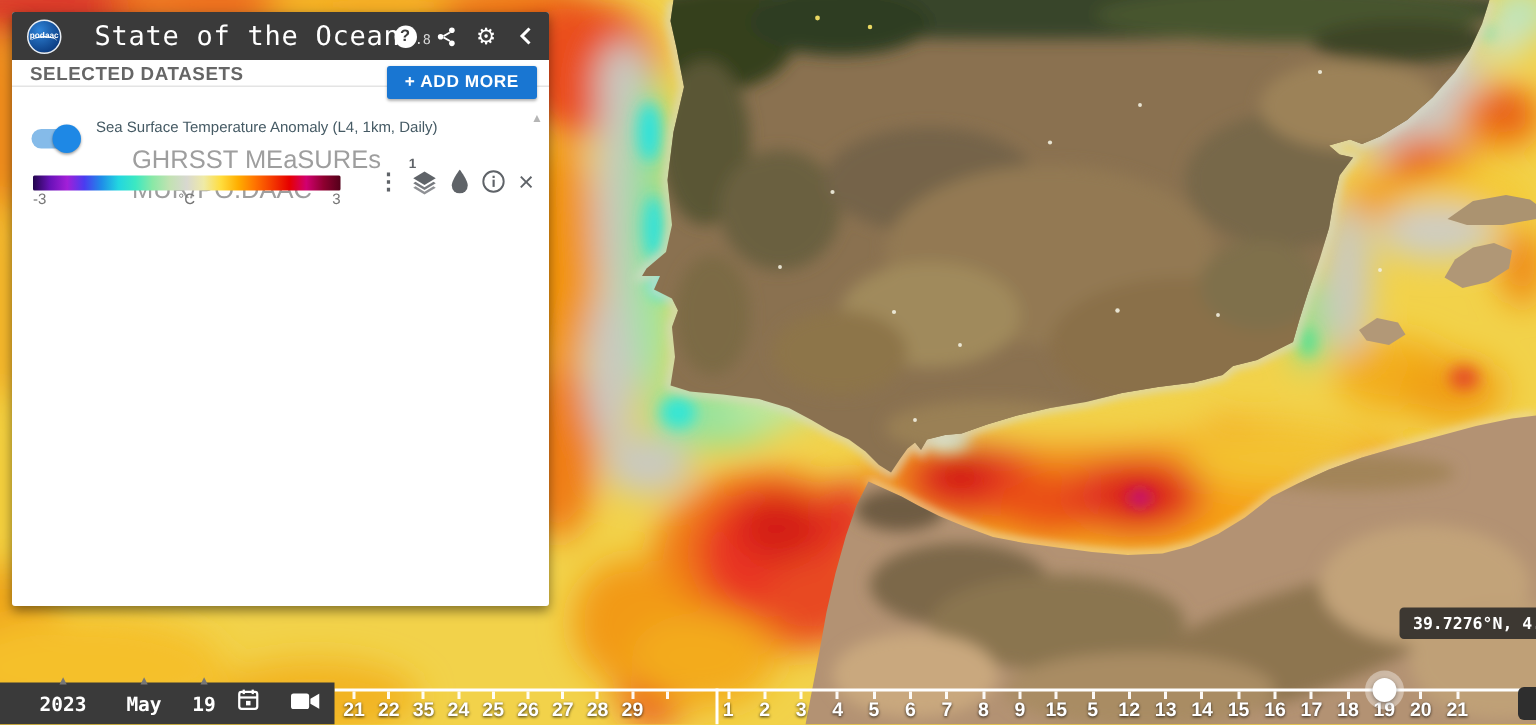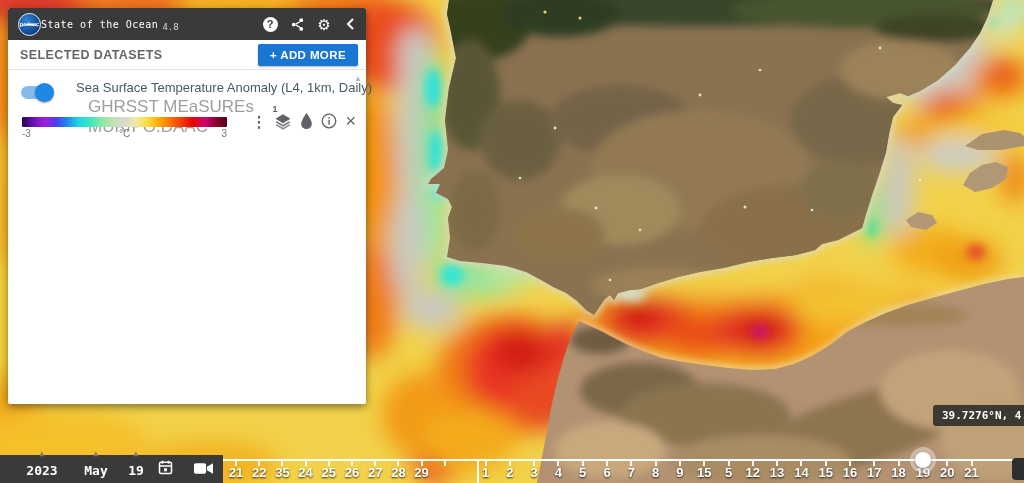--- a/index.html
+++ b/index.html
@@ -13,44 +13,44 @@
   .panel { position:absolute; left:8px; top:8px; width:358px; height:396px;
            background:#fff; z-index:20; box-shadow:0 3px 8px rgba(0,0,0,.45); border-radius:2px; }
   .app-header { position:absolute; left:0; top:0; width:100%; height:32px; background:#3a3a3a;
                 display:flex; align-items:center; border-radius:2px 2px 0 0; }
   .logo { width:23px; height:23px; border-radius:50%; margin-left:10px; flex:0 0 auto;
           background:radial-gradient(circle at 35% 30%, #2f84d8, #0d3f85 75%);
           border:1.5px solid #e8eef5; color:#fff; font-size:5.5px; font-weight:bold;
           display:flex; align-items:center; justify-content:center; position:relative; overflow:hidden; }
   .logo::after { content:""; position:absolute; left:2px; right:2px; bottom:4px; height:6px;
                  border-top:1.5px solid #fff; border-radius:50%; }
-  .app-title { color:#fff; font-family:"DejaVu Sans Mono", monospace; font-size:10px;
-               letter-spacing:.5px; margin-left:0; white-space:nowrap; }
+  .app-title { color:#fff; font-family:"DejaVu Sans Mono", monospace; font-size:18px;
+               letter-spacing:.5px; margin-left:22px; white-space:nowrap; }
   .app-version { color:#d8d8d8; font-family:"DejaVu Sans Mono", monospace; font-size:9px;
                  margin-left:4px; margin-top:6px; }
   .header-icons { position:absolute; right:6px; top:0; height:32px; display:flex; align-items:center; gap:9px; }
   .hicon { width:18px; height:18px; display:flex; align-items:center; justify-content:center; cursor:pointer; }
   .help-circle { width:15px; height:15px; border-radius:50%; background:#fff; color:#3a3a3a;
                  font-size:11px; font-weight:bold; display:flex; align-items:center; justify-content:center; }
   .gear-glyph { color:#fff; font-size:15px; line-height:1; }
 
-  .section-bar { position:absolute; left:0; top:32px; width:100%; height:30px; background:#fff;
+  .section-bar { position:absolute; left:0; top:32px; width:100%; height:18px; background:#fff;
                  border-bottom:1px solid #e4e4e4; display:flex; align-items:center; }
   .section-title { color:#666; font-size:12.5px; font-weight:bold; letter-spacing:.4px; margin-left:12px; }
   .add-more-btn { position:absolute; right:8px; top:4px; height:22px; background:#1976d2; color:#fff;
                   font-size:11.5px; font-weight:bold; letter-spacing:.4px; border:none; border-radius:2px;
                   padding:0 12px; cursor:pointer; box-shadow:0 1px 2px rgba(0,0,0,.3); }
   .scroll-up-arrow { position:absolute; right:4px; top:66px; color:#b5b5b5; font-size:8px; cursor:pointer; }
 
   .dataset-card { position:absolute; left:0; top:62px; width:100%; }
   .toggle { position:absolute; left:13px; top:16px; width:31px; height:13px; border-radius:7px;
             background:#85bbe9; cursor:pointer; }
   .toggle-thumb { position:absolute; right:-2px; top:-3px; width:19px; height:19px; border-radius:50%;
                   background:#1e88e5; box-shadow:0 1px 2px rgba(0,0,0,.4); }
-  .ds-title { position:absolute; left:56px; top:10px; width:296px; color:#455a64; font-size:13px;margin-left:12px; }
+  .ds-title { position:absolute; left:56px; top:10px; width:296px; color:#455a64; font-size:10px; }
   .ds-subtitle { position:absolute; left:56px; top:27px; color:#9e9e9e; font-size:17px;margin-left:24px; }
   .colorbar { position:absolute; left:14px; top:47px; width:205px; height:10px; border-radius:1px; }
   .cb-labels { position:absolute; left:14px; top:58px; width:205px; height:12px;
                color:#757575; font-size:10px; }
   .cb-min { position:absolute; left:0; } .cb-unit { position:absolute; left:50%; transform:translateX(-50%); }
   .cb-max { position:absolute; right:0; }
   .card-icons { position:absolute; right:10px; top:42px; display:flex; align-items:center; gap:8px; color:#5f6368; }
   .cicon { cursor:pointer; display:flex; align-items:center; justify-content:center; position:relative; }
   .kebab { font-size:15px; font-weight:bold; letter-spacing:0; line-height:1; }
   .layer-badge { position:absolute; left:-2px; top:-8px; font-size:9px; font-weight:bold; color:#5f6368; }

